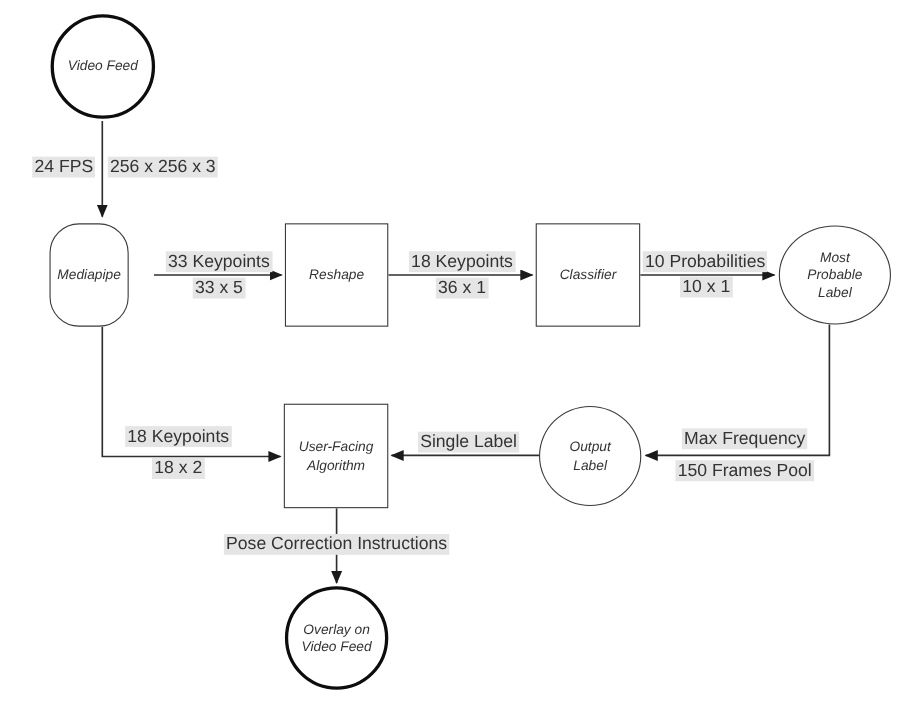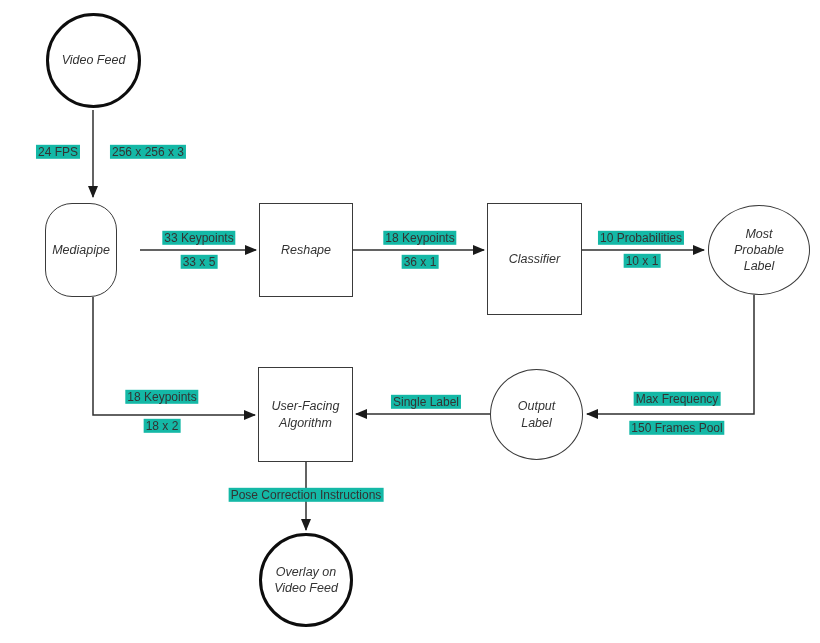--- a/index.html
+++ b/index.html
@@ -29,24 +29,24 @@
     background: #ffffff;
     box-sizing: border-box;
   }
   .node-rect { border: 1.7px solid #3a3a3a; }
   .node-circle { border: 1.7px solid #3a3a3a; border-radius: 50%; }
   .node-circle-bold { border: 3px solid #0d0d0d; border-radius: 50%; }
   .node .lbl { display: inline-block; font-style: italic; }
   .edge-label {
     position: absolute;
     transform: translate(-50%, -50%);
-    font-size: 12px;
+    font-size: 16px;
     line-height: 1.2;
     white-space: nowrap;
-    background: #14b8a6;
+    background: #e5e5e5;
     color: #333333;
     padding: 0 2px;
     text-align: center;
   }
 </style>
 </head>
 <body>
 
 <div class="canvas">
 
@@ -73,21 +73,21 @@
   </div>
 
   <div class="node node-rect" style="left:45px; top:203px; width:72px; height:94px;border-radius:27px;">
     <span class="lbl">Mediapipe</span>
   </div>
 
   <div class="node node-rect" style="left:259px; top:203px; width:94px; height:94px;">
     <span class="lbl">Reshape</span>
   </div>
 
-  <div class="node node-rect" style="left:487px; top:203px; width:95px; height:112px;">
+  <div class="node node-rect" style="left:487px; top:203px; width:95px; height:94px;">
     <span class="lbl">Classifier</span>
   </div>
 
   <div class="node node-circle" style="left:490px; top:369px; width:93px; height:91px;">
     <span class="lbl" style="width:50px;">Output Label</span>
   </div>
 
   <div class="node node-circle" style="left:708px; top:205px; width:102px; height:90px;">
     <span class="lbl" style="width:66px;">Most Probable Label</span>
   </div>

